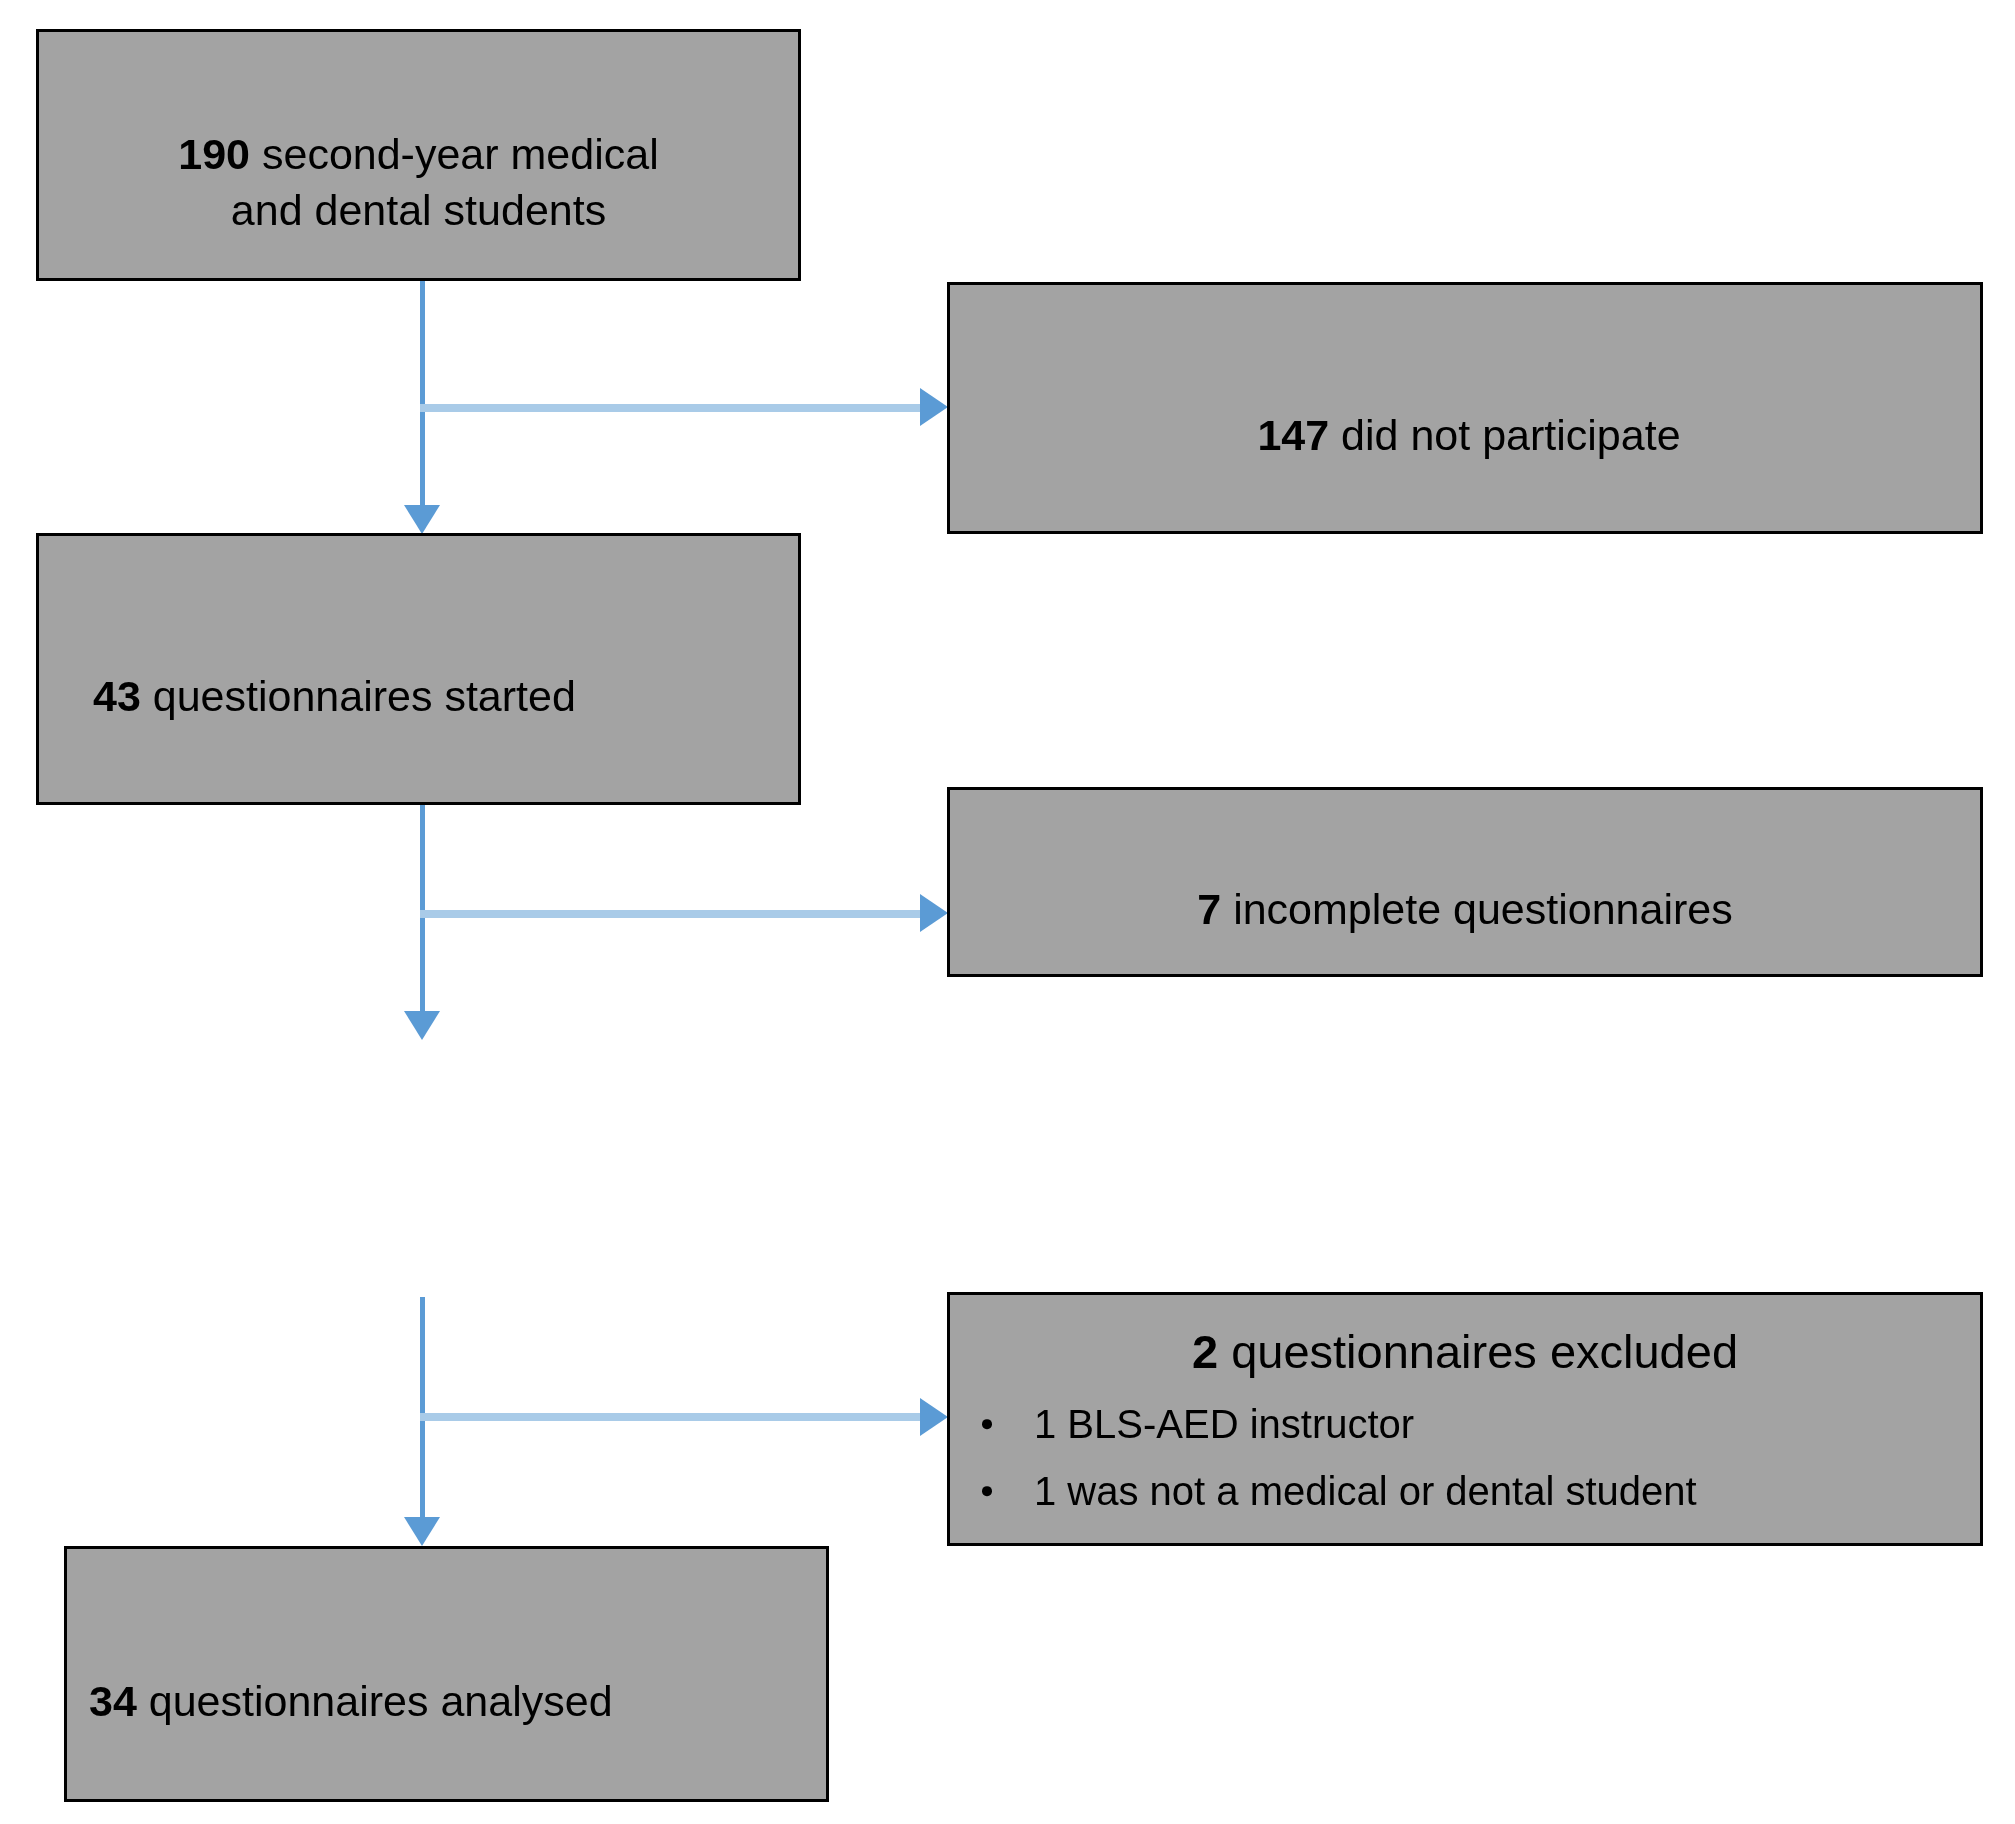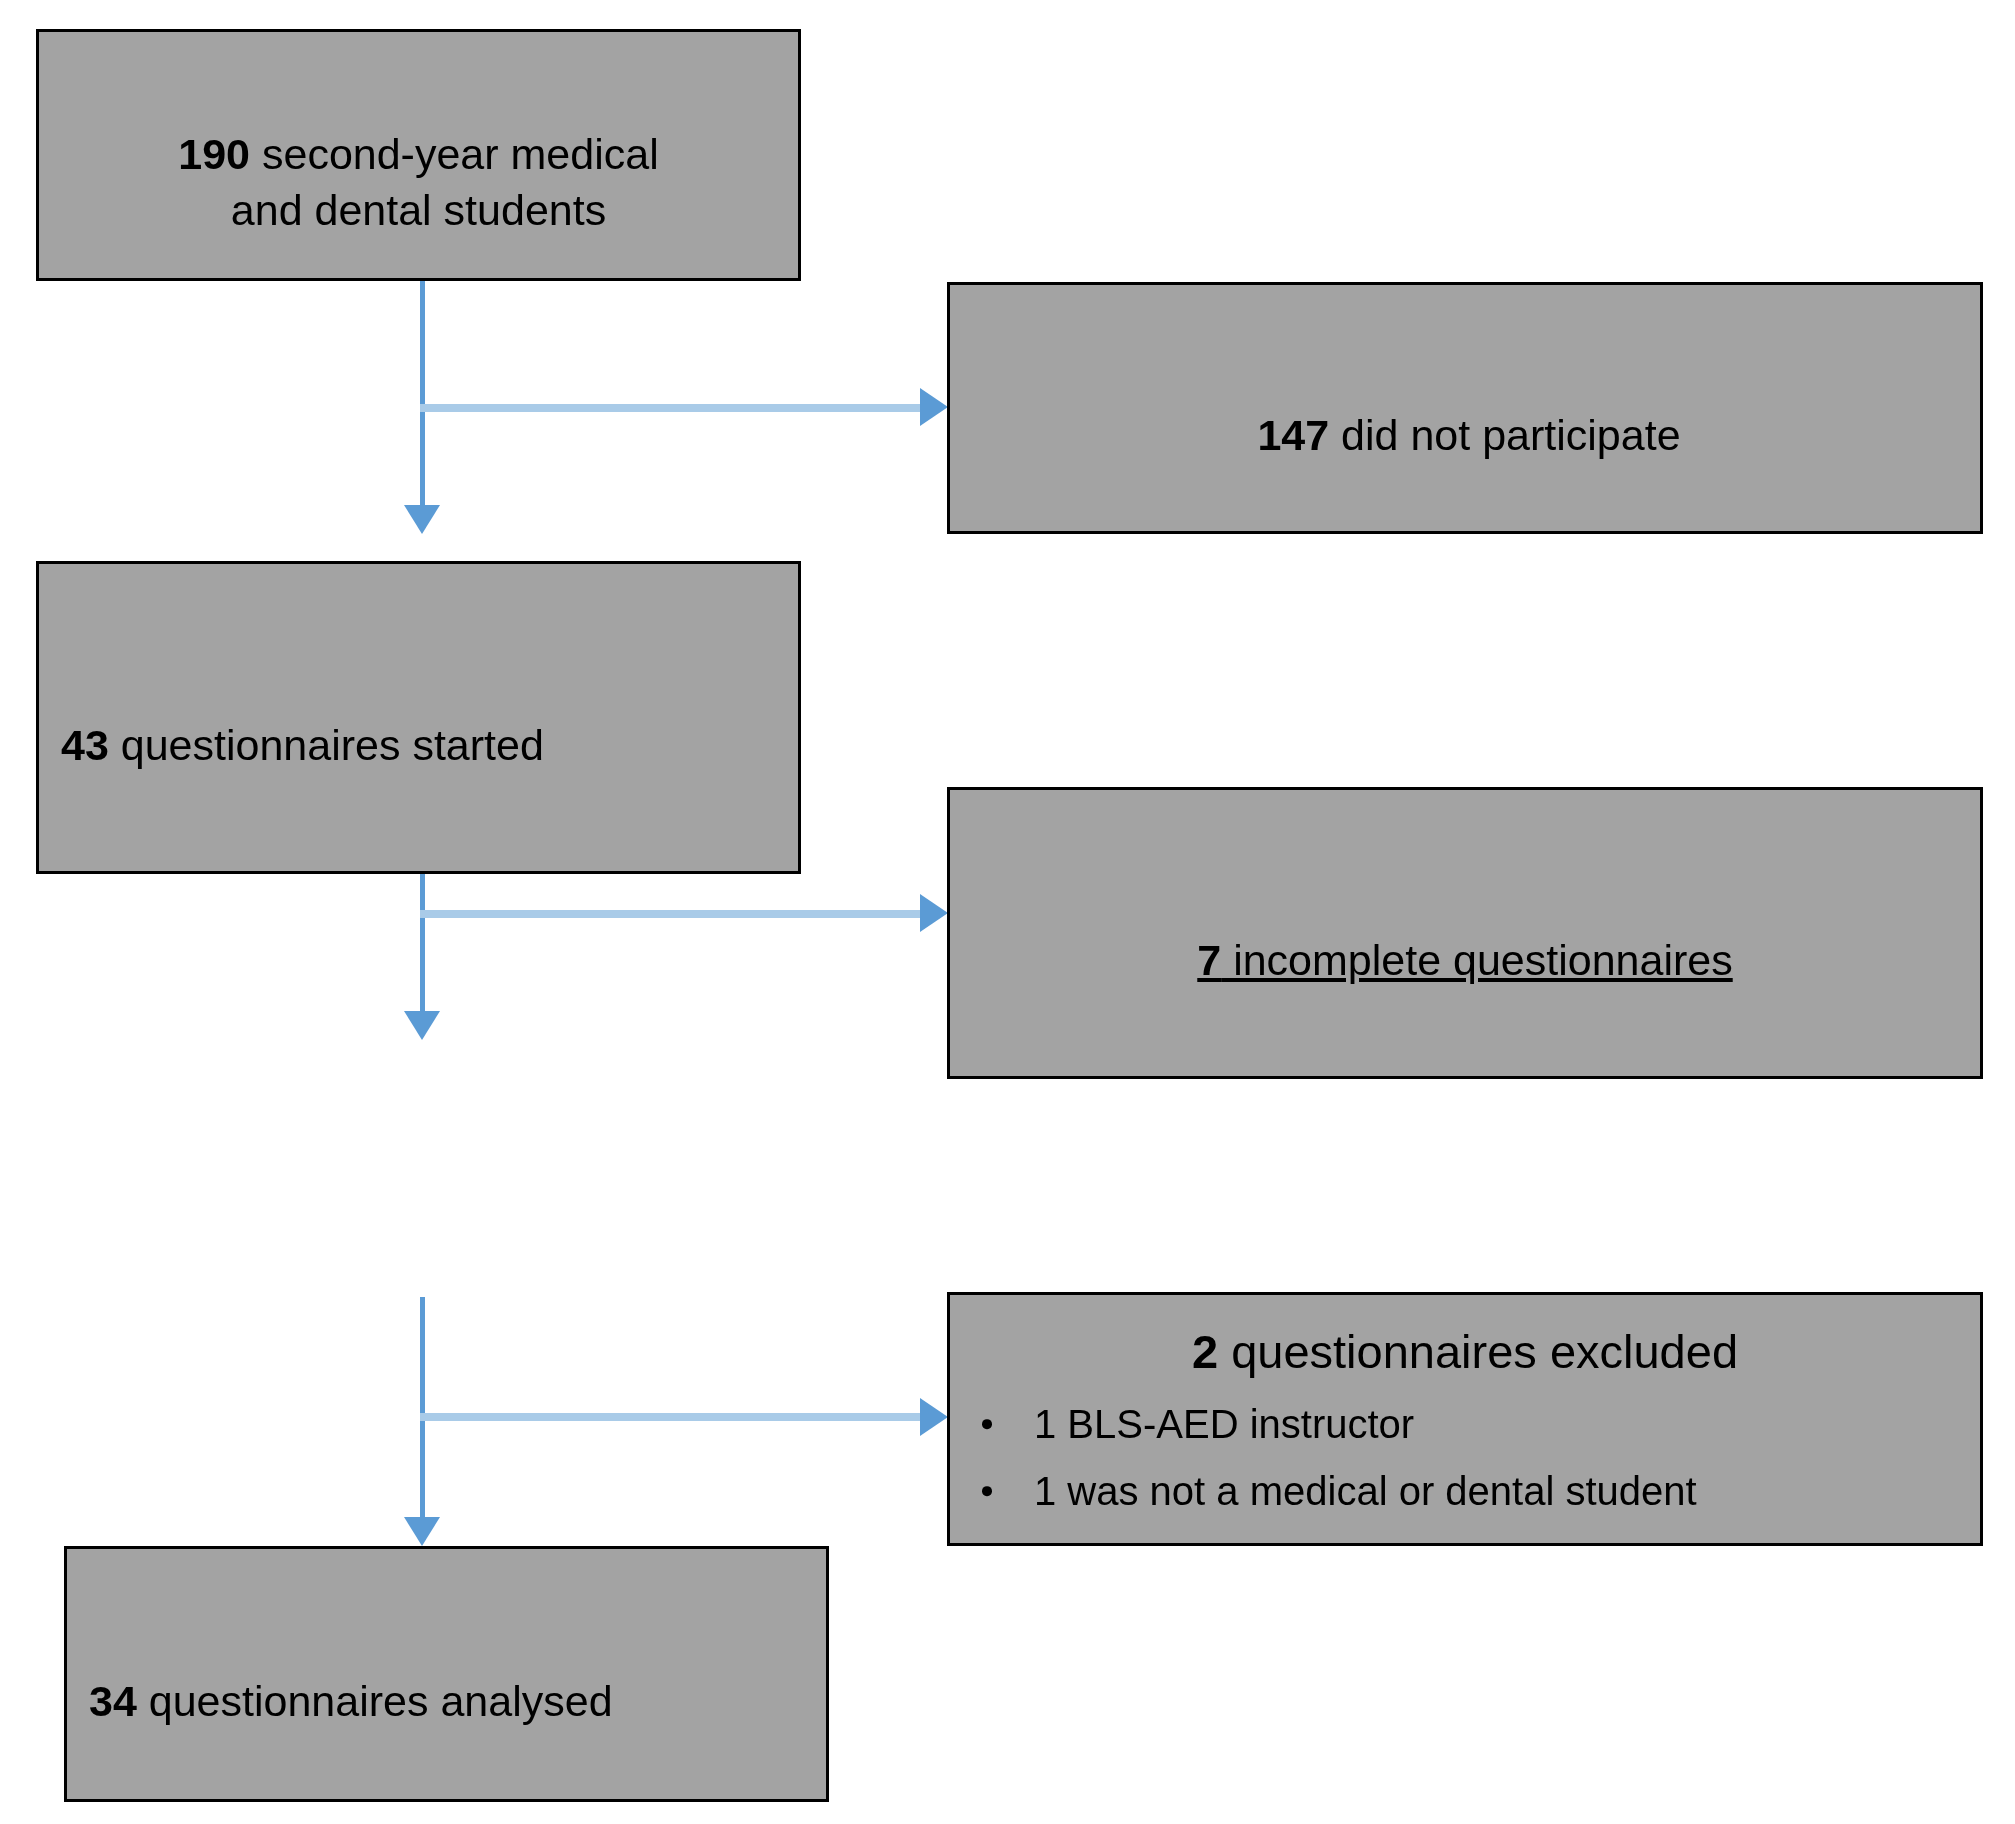--- a/index.html
+++ b/index.html
@@ -130,40 +130,40 @@
   <div class="h-line" style="left:420px; top:1413px; width:505px;"></div>
   <div class="h-arrow-head" style="left:920px; top:1398px;"></div>
 
   <div class="flow-box" style="left:36px; top:29px; width:765px; height:252px;">
     <div class="box-text txt-center">
       <span class="lead">190</span><span> second-year medical
 and dental students</span>
     </div>
   </div>
 
-  <div class="flow-box" style="left:36px; top:561px; width:765px; height:313px;">
+  <div class="flow-box" style="left:36px; top:533px; width:765px; height:272px;padding-left:32px;">
     <div class="box-text txt-left">
       <span class="lead">43</span><span> questionnaires started</span>
     </div>
   </div>
 
 
   <div class="flow-box" style="left:36px; top:1546px; width:765px; height:256px;margin-left:28px;">
     <div class="box-text txt-left">
       <span class="lead">34</span><span> questionnaires analysed</span>
     </div>
   </div>
 
   <div class="flow-box" style="left:947px; top:282px; width:1036px; height:252px;padding-left:8px;">
     <div class="box-text txt-center">
       <span class="lead">147</span><span> did not participate</span>
     </div>
   </div>
 
-  <div class="flow-box" style="left:947px; top:787px; width:1036px; height:292px;text-decoration:underline;">
+  <div class="flow-box" style="left:947px; top:787px; width:1036px; height:190px;">
     <div class="box-text txt-center">
       <span class="lead">7</span><span> incomplete questionnaires</span>
     </div>
   </div>
 
   <div class="flow-box" style="left:947px; top:1292px; width:1036px; height:254px;">
     <div class="excl-title">
       <span class="lead">2</span><span> questionnaires excluded</span>
     </div>
     <ul class="excl-list">

